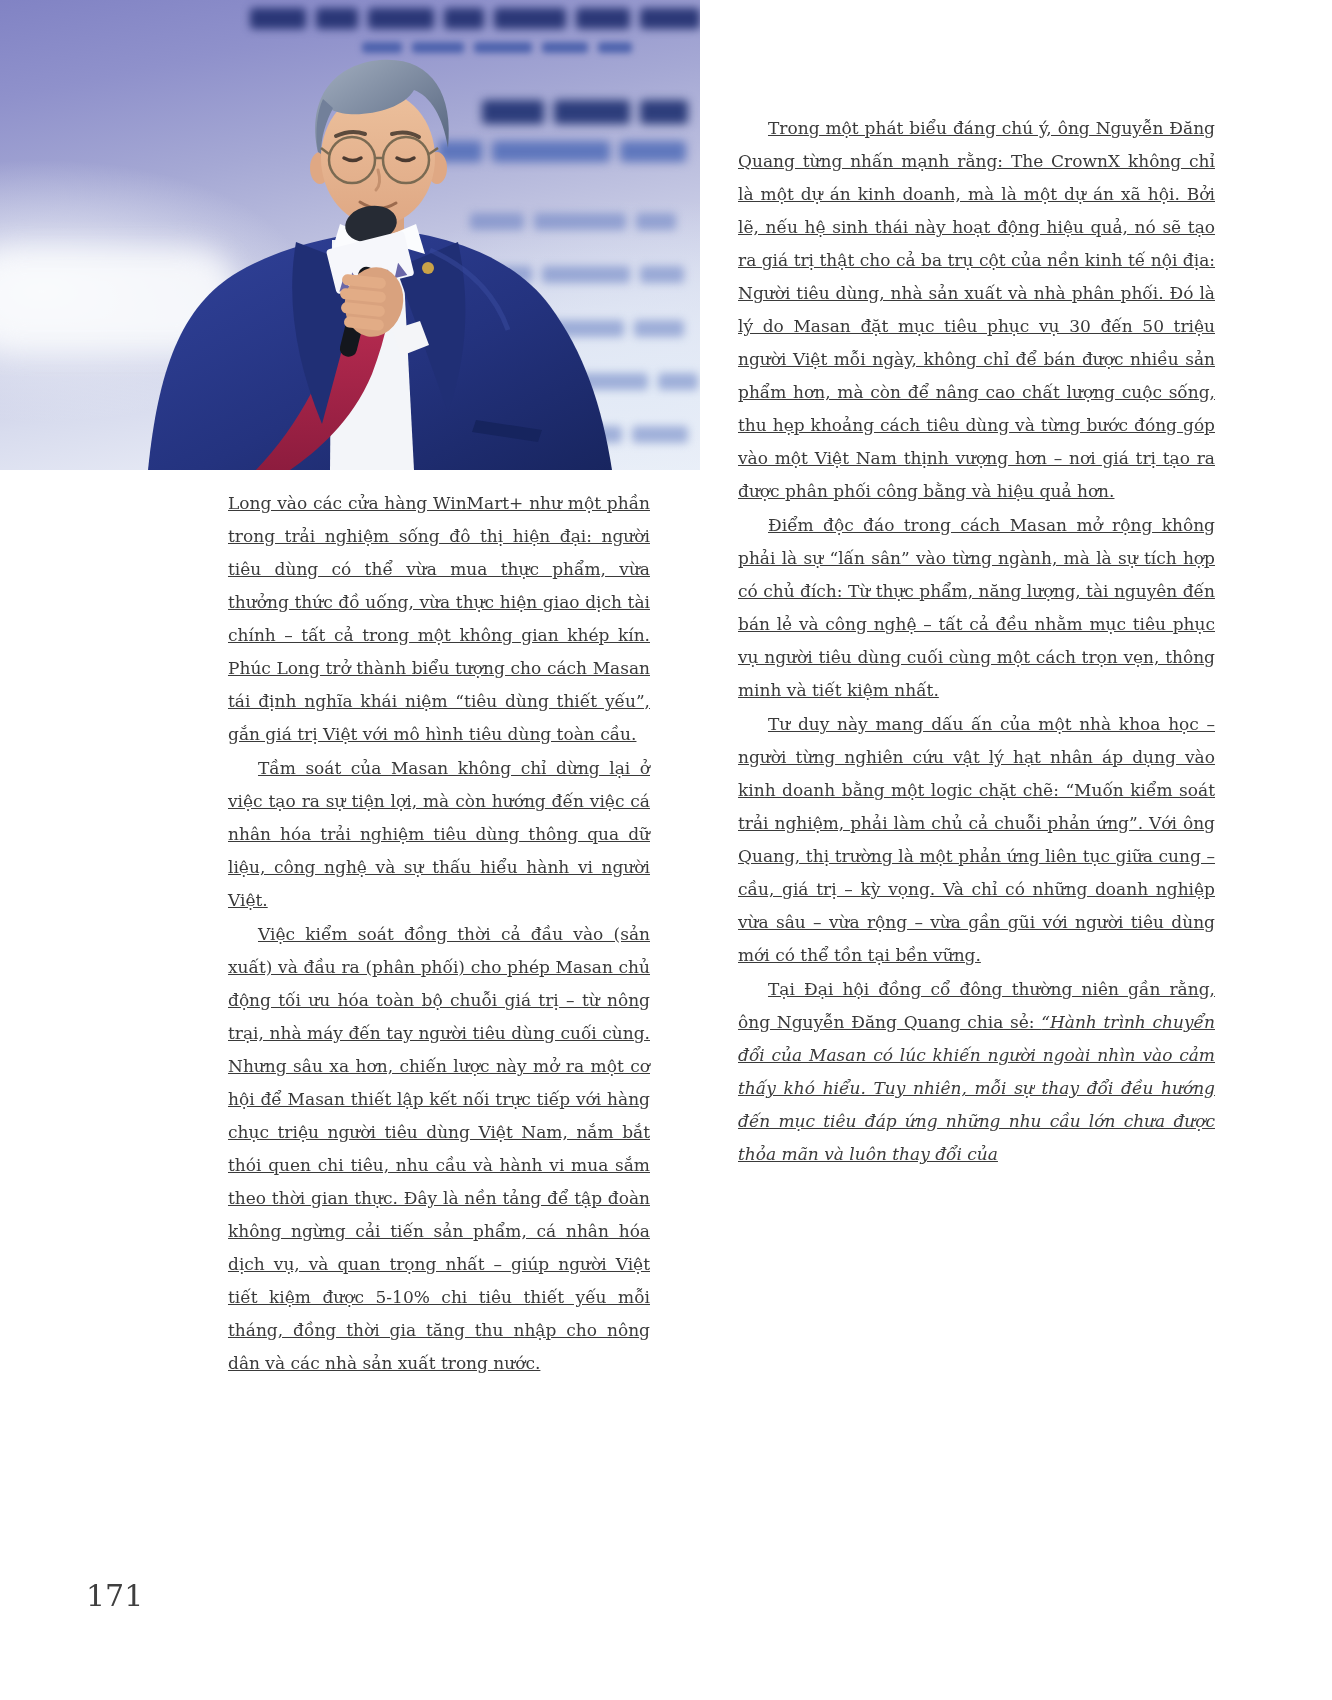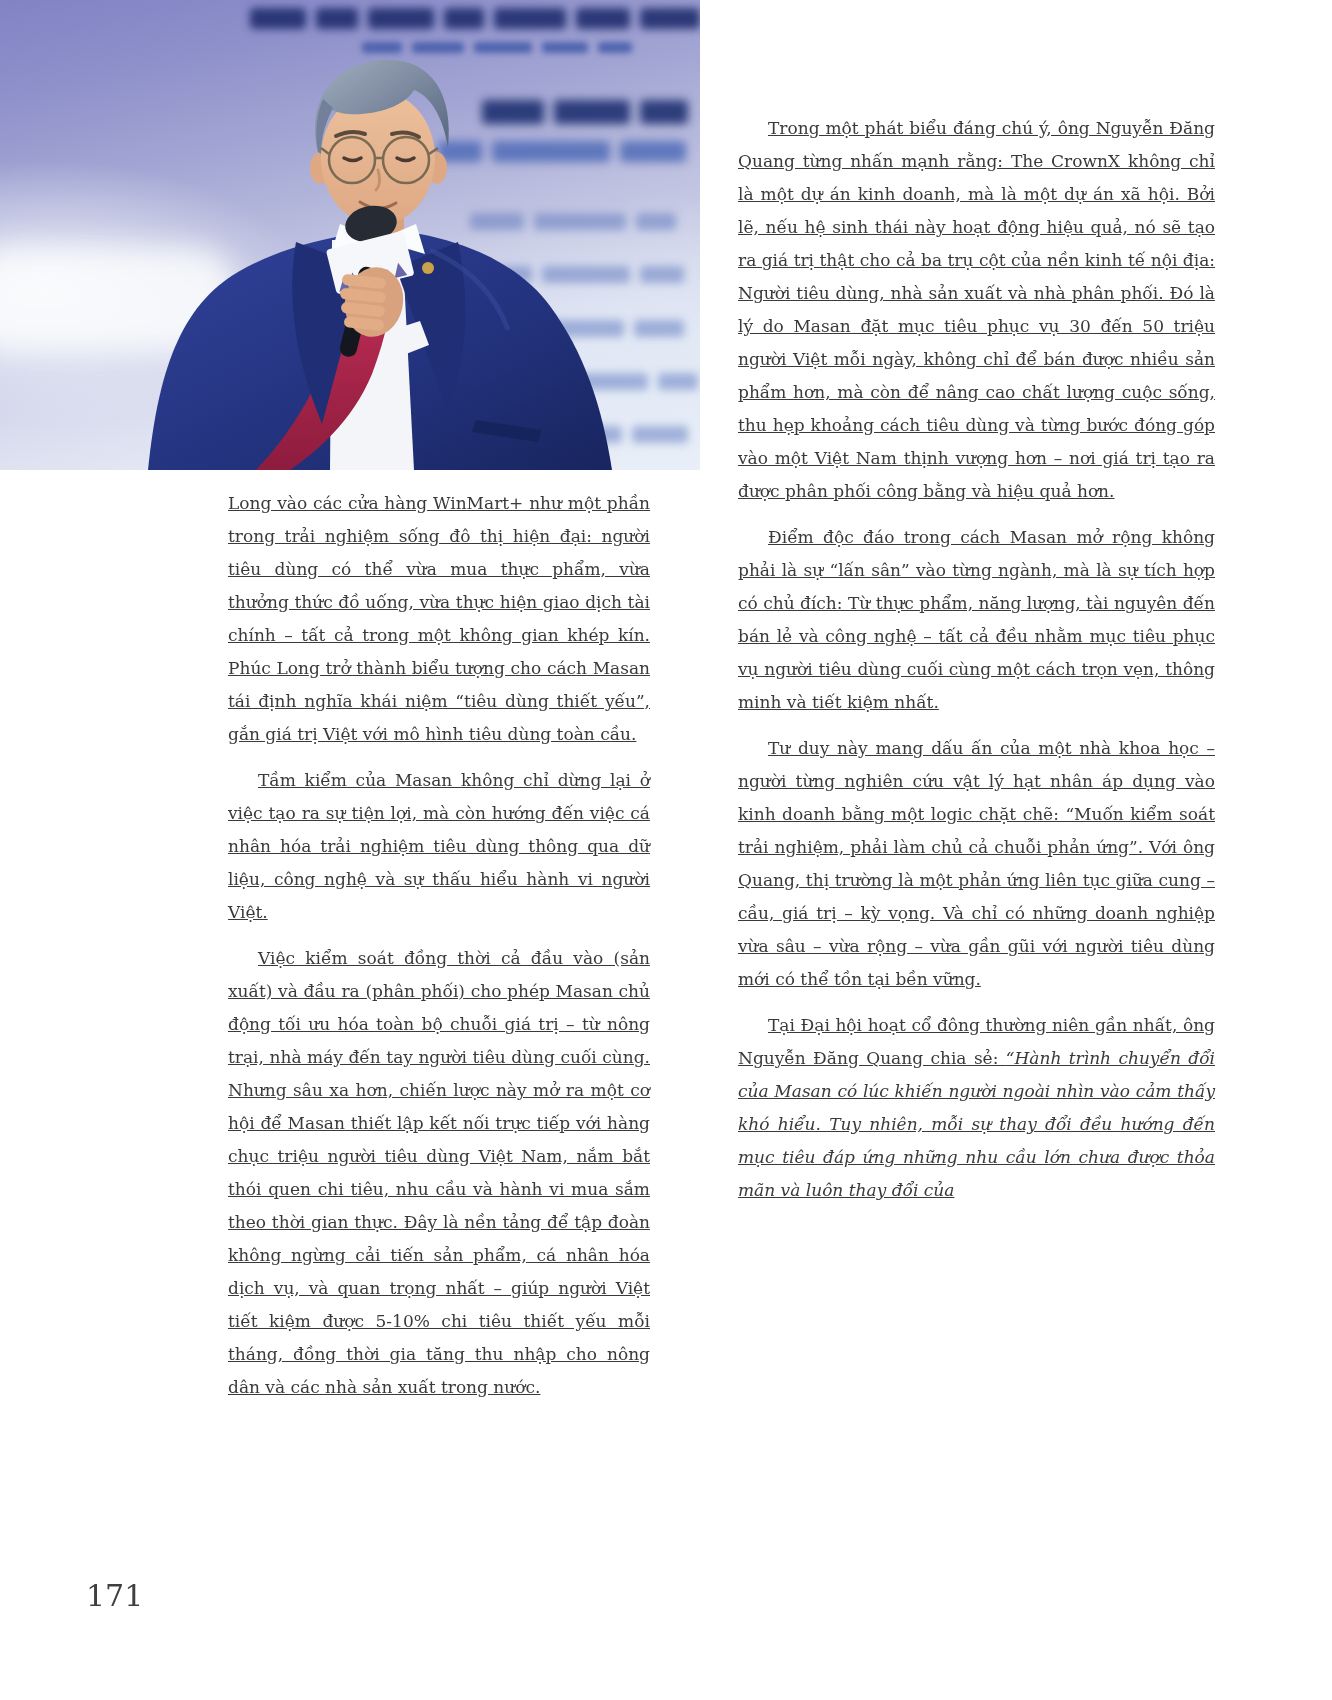--- a/index.html
+++ b/index.html
@@ -34,21 +34,21 @@
   .speaker-svg { position:absolute; left:0; top:0; }
 
   
   .col { position:absolute; }
   .col-left  { left:228px; top:487px; width:422px; }
   .col-right { left:738px; top:112px; width:477px; }
   .para {
     margin:0; text-align:justify; font-size:17px; line-height:33px;
     text-indent:30px; color:#3a3a3a; letter-spacing:0px;text-decoration:underline;
   }
-  .para + .para { margin-top:13px; }
+  .para + .para { margin-top:1px; }
   .no-indent { text-indent:0; }
   .italic { font-style:italic; }
 
   .page-number {
     position:absolute; left:86px; top:1578px; font-size:30px; color:#3f3f3f;
   }
 </style>
 </head>
 <body>
 
@@ -190,27 +190,27 @@
       </g>
 
       <path d="M392,330 l28,-9 9,24 -28,11 Z" fill="#f4f5f8"></path>
 
       <path d="M430,250 C470,268 496,296 508,330" stroke="#3a4ca0" stroke-width="5" fill="none" opacity="0.5"></path>
     </svg>
   </div>
 
   <div class="col col-left">
     <p class="para no-indent">Long vào các cửa hàng WinMart+ như một phần trong trải nghiệm sống đô thị hiện đại: người tiêu dùng có thể vừa mua thực phẩm, vừa thưởng thức đồ uống, vừa thực hiện giao dịch tài chính – tất cả trong một không gian khép kín. Phúc Long trở thành biểu tượng cho cách Masan tái định nghĩa khái niệm “tiêu dùng thiết yếu”, gắn giá trị Việt với mô hình tiêu dùng toàn cầu.</p>
-    <p class="para">Tầm kiểm của Masan không chỉ dừng lại ở việc tạo ra sự tiện lợi, mà còn hướng đến việc cá nhân hóa trải nghiệm tiêu dùng thông qua dữ liệu, công nghệ và sự thấu hiểu hành vi người Việt.</p>
+    <p class="para">Tầm soát của Masan không chỉ dừng lại ở việc tạo ra sự tiện lợi, mà còn hướng đến việc cá nhân hóa trải nghiệm tiêu dùng thông qua dữ liệu, công nghệ và sự thấu hiểu hành vi người Việt.</p>
     <p class="para">Việc kiểm soát đồng thời cả đầu vào (sản xuất) và đầu ra (phân phối) cho phép Masan chủ động tối ưu hóa toàn bộ chuỗi giá trị – từ nông trại, nhà máy đến tay người tiêu dùng cuối cùng. Nhưng sâu xa hơn, chiến lược này mở ra một cơ hội để Masan thiết lập kết nối trực tiếp với hàng chục triệu người tiêu dùng Việt Nam, nắm bắt thói quen chi tiêu, nhu cầu và hành vi mua sắm theo thời gian thực. Đây là nền tảng để tập đoàn không ngừng cải tiến sản phẩm, cá nhân hóa dịch vụ, và quan trọng nhất – giúp người Việt tiết kiệm được 5-10% chi tiêu thiết yếu mỗi tháng, đồng thời gia tăng thu nhập cho nông dân và các nhà sản xuất trong nước.</p>
   </div>
 
   <div class="col col-right">
     <p class="para">Trong một phát biểu đáng chú ý, ông Nguyễn Đăng Quang từng nhấn mạnh rằng: The CrownX không chỉ là một dự án kinh doanh, mà là một dự án xã hội. Bởi lẽ, nếu hệ sinh thái này hoạt động hiệu quả, nó sẽ tạo ra giá trị thật cho cả ba trụ cột của nền kinh tế nội địa: Người tiêu dùng, nhà sản xuất và nhà phân phối. Đó là lý do Masan đặt mục tiêu phục vụ 30 đến 50 triệu người Việt mỗi ngày, không chỉ để bán được nhiều sản phẩm hơn, mà còn để nâng cao chất lượng cuộc sống, thu hẹp khoảng cách tiêu dùng và từng bước đóng góp vào một Việt Nam thịnh vượng hơn – nơi giá trị tạo ra được phân phối công bằng và hiệu quả hơn.</p>
     <p class="para">Điểm độc đáo trong cách Masan mở rộng không phải là sự “lấn sân” vào từng ngành, mà là sự tích hợp có chủ đích: Từ thực phẩm, năng lượng, tài nguyên đến bán lẻ và công nghệ – tất cả đều nhằm mục tiêu phục vụ người tiêu dùng cuối cùng một cách trọn vẹn, thông minh và tiết kiệm nhất.</p>
     <p class="para">Tư duy này mang dấu ấn của một nhà khoa học – người từng nghiên cứu vật lý hạt nhân áp dụng vào kinh doanh bằng một logic chặt chẽ: “Muốn kiểm soát trải nghiệm, phải làm chủ cả chuỗi phản ứng”. Với ông Quang, thị trường là một phản ứng liên tục giữa cung – cầu, giá trị – kỳ vọng. Và chỉ có những doanh nghiệp vừa sâu – vừa rộng – vừa gần gũi với người tiêu dùng mới có thể tồn tại bền vững.</p>
     <p class="para">
-      <span>Tại Đại hội hoạt cổ đông thường niên gần nhất, ông Nguyễn Đăng Quang chia sẻ: </span><span class="italic">“Hành trình chuyển đổi của Masan có lúc khiến người ngoài nhìn vào cảm thấy khó hiểu. Tuy nhiên, mỗi sự thay đổi đều hướng đến mục tiêu đáp ứng những nhu cầu lớn chưa được thỏa mãn và luôn thay đổi của</span>
+      <span>Tại Đại hội đồng cổ đông thường niên gần rằng, ông Nguyễn Đăng Quang chia sẻ: </span><span class="italic">“Hành trình chuyển đổi của Masan có lúc khiến người ngoài nhìn vào cảm thấy khó hiểu. Tuy nhiên, mỗi sự thay đổi đều hướng đến mục tiêu đáp ứng những nhu cầu lớn chưa được thỏa mãn và luôn thay đổi của</span>
     </p>
   </div>
 
   <div class="page-number">171</div>
 </div>
 
 </body></html>

